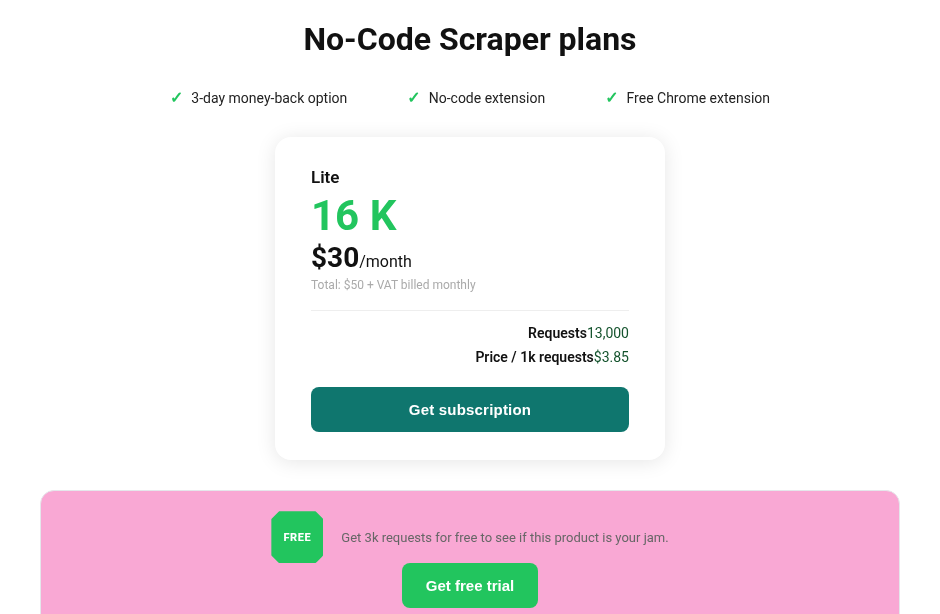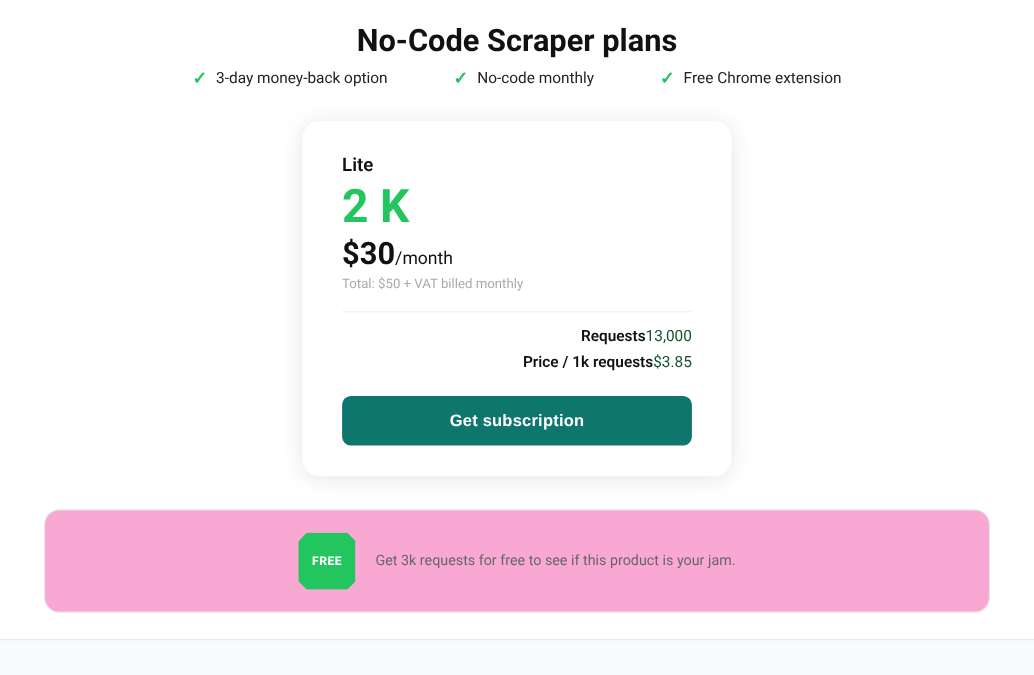--- a/index.html
+++ b/index.html
@@ -13,24 +13,24 @@
     }
 
     .page-wrapper {
       width: 940px;
       padding: 20px 0 0 0;
     }
 
     
     .page-title {
       text-align: center;
-      font-size: 28px;
-      font-weight: 700;
-      color: #111;
-      margin-bottom: 8px;
+      font-size: 32px;
+      font-weight: 700;
+      color: #111;
+      margin-bottom: 30px;
     }
 
     
     .features-row {
       display: flex;
       justify-content: center;
       gap: 60px;
       margin-bottom: 30px;
     }
     .feature-item {
@@ -200,32 +200,32 @@
 
   <h1 class="page-title">No-Code Scraper plans</h1>
 
   <div class="features-row">
     <div class="feature-item">
       <span class="check-icon">✓</span>
       <span>3-day money-back option</span>
     </div>
     <div class="feature-item">
       <span class="check-icon">✓</span>
-      <span>No-code monthly</span>
+      <span>No-code extension</span>
     </div>
     <div class="feature-item">
       <span class="check-icon">✓</span>
       <span>Free Chrome extension</span>
     </div>
   </div>
 
   <div class="plan-card-wrapper">
     <div class="plan-card">
       <div class="plan-name">Lite</div>
-      <div class="plan-requests">2 K</div>
+      <div class="plan-requests">16 K</div>
       <div class="plan-price-row">
         <span class="plan-price-amount">$30</span>
         <span class="plan-price-period">/month</span>
       </div>
       <div class="plan-total">Total: $50 + VAT billed monthly</div>
       <hr class="plan-divider">
       <div class="plan-details">
         <div class="plan-detail-row">
           <span class="plan-detail-label">Requests</span>
           <span class="plan-detail-value">13,000</span>
@@ -239,20 +239,21 @@
     </div>
   </div>
 
   <div class="free-trial-banner">
     <div class="free-trial-left">
       <div class="free-badge">FREE</div>
       <div class="free-trial-text">
         <p>Get 3k requests for free to see if this product is your jam.</p>
       </div>
     </div>
+    <button class="get-free-trial-btn">Get free trial</button>
   </div>
 
   <div class="bottom-bar">
     
 
     
   </div>
 
 </div>
 

